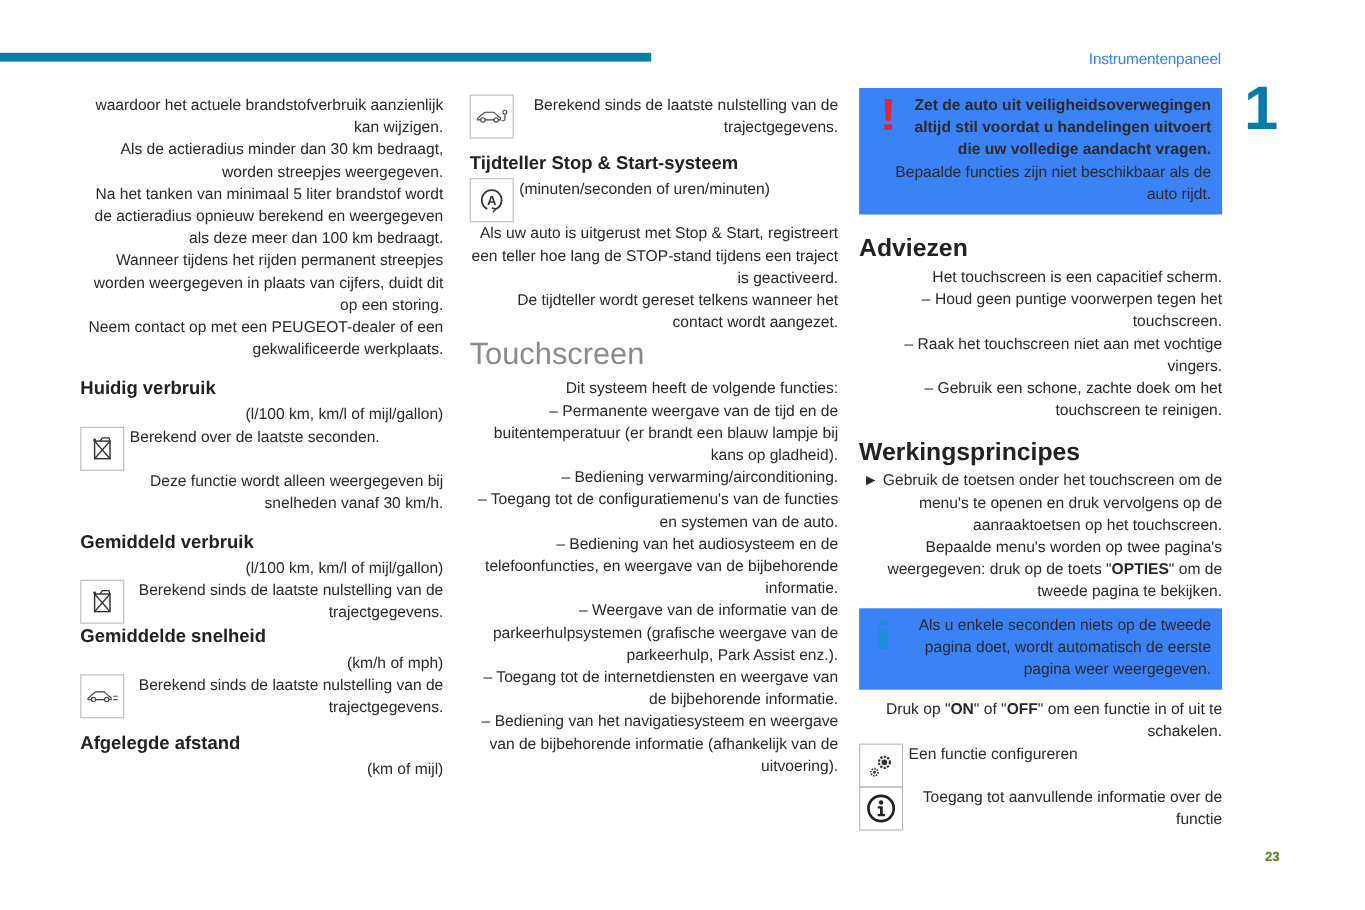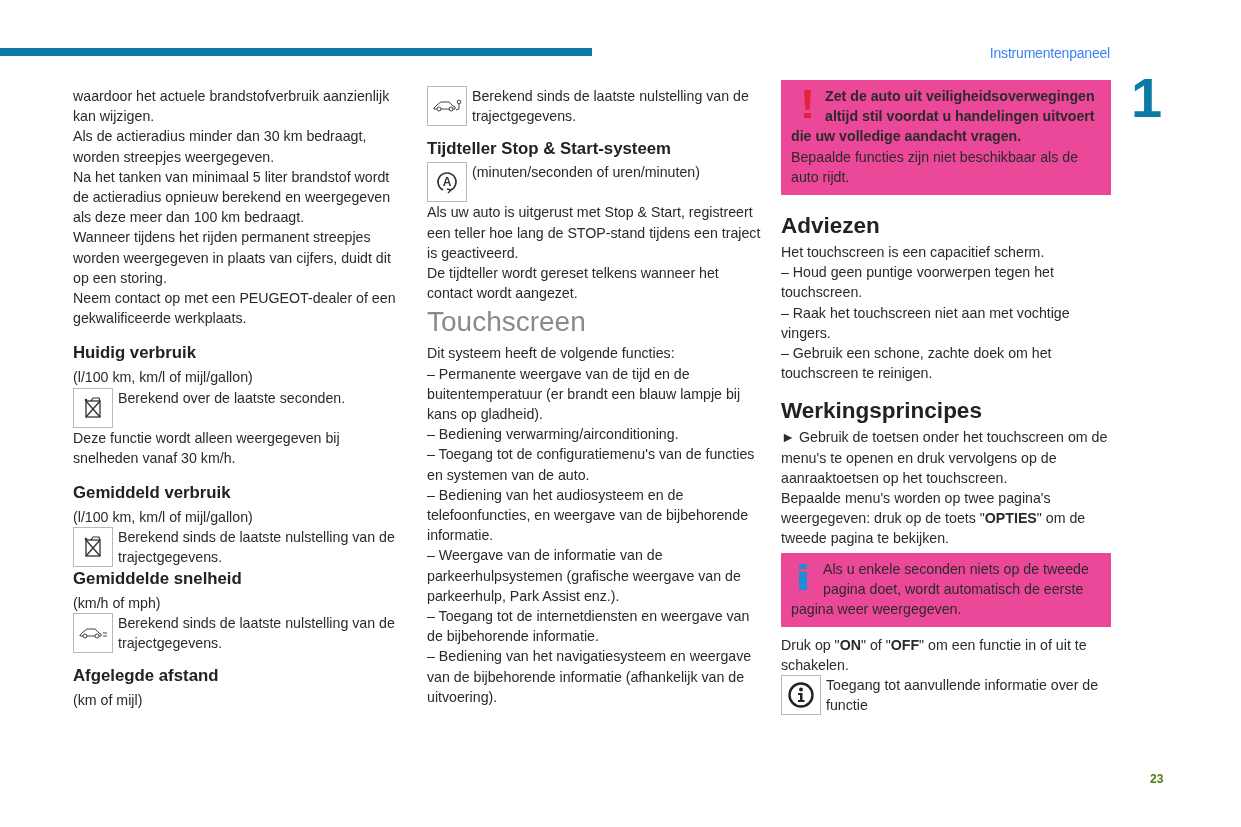--- a/index.html
+++ b/index.html
@@ -11,33 +11,33 @@
   .topbar { position: absolute; left: 0; top: 48px; width: 592px; height: 8px; background: #0a7aa6; }
   .section-title { position: absolute; right: 131px; top: 43px; font-size: 14px; color: #3b82f6; letter-spacing: -0.2px; }
   .chapter-num { position: absolute; left: 1131px; top: 66px; font-size: 56px; font-weight: bold; color: #0a7aa6; line-height: 64px; }
   .page-num { position: absolute; left: 1150px; top: 769px; font-size: 12px; font-weight: bold; color: #4d7c0f; }
 
   .col { position: absolute; top: 86px; }
   .col1 { left: 73px; width: 330px; }
   .col2 { left: 427px; width: 335px; }
   .col3 { left: 781px; width: 330px; }
 
-  p { margin: 0; }
+  p { margin: 0; text-align: right; }
   h3 { margin: 0; font-size: 16.8px; font-weight: bold; line-height: 22px; color: #222; }
   .h-big { font-size: 22.5px; font-weight: bold; line-height: 28px; color: #222; margin: 0; }
   .h-gray { font-size: 28px; font-weight: normal; line-height: 34px; color: #8a8a8a; margin: 0; }
 
   .iconrow { display: flex; align-items: flex-start; }
   .iconbox {
     width: 40px; height: 40px; border: 1px solid #b8b8b8; box-sizing: border-box;
     flex: 0 0 auto; display: flex; align-items: center; justify-content: center; margin-right: 5px;
   }
   .iconbox svg { display: block; }
 
-  .notebox { background: #ec4899; padding: 6px 10px 8px 10px; }
+  .notebox { background: #3b82f6; padding: 6px 10px 8px 10px; }
   .warn-mark { float: left; width: 14px; height: 28px; margin: 4px 10px 0 10px; position: relative; }
   .warn-mark .bar { position: absolute; left: 3px; top: 0; width: 7px; height: 20px; background: #e0243a; clip-path: polygon(0 0,100% 0,80% 100%,20% 100%); }
   .warn-mark .dot { position: absolute; left: 3px; top: 23px; width: 7px; height: 5px; background: #e0243a; }
   .info-mark { float: left; width: 10px; height: 28px; margin: 5px 14px 0 8px; position: relative; }
   .info-mark .dot { position: absolute; left: 0; top: 0; width: 8px; height: 5px; background: #1a8fd4; }
   .info-mark .bar { position: absolute; left: 0; top: 8px; width: 8px; height: 18px; background: #1a8fd4; }
   b { font-weight: bold; }
 </style>
 </head>
 <body>
@@ -165,20 +165,31 @@
   <div class="notebox" style="margin-top:4px;">
     <div class="info-mark">
         <div class="dot"></div>
         <div class="bar"></div>
       </div>
     <p>Als u enkele seconden niets op de tweede pagina doet, wordt automatisch de eerste pagina weer weergegeven.</p>
   </div>
 
   <p style="margin-top:8px;"><span>Druk op "</span><b>ON</b><span>" of "</span><b>OFF</b><span>" om een functie in of uit te schakelen.</span></p>
 
+  <div class="iconrow">
+    <div class="iconbox">
+      <svg width="26" height="26" viewBox="0 0 26 26">
+          <circle cx="16" cy="10" r="5" fill="none" stroke="#333" stroke-width="2" stroke-dasharray="2 1.2"></circle>
+          <circle cx="16" cy="10" r="2.6" fill="#333"></circle>
+          <circle cx="7" cy="19" r="3.2" fill="none" stroke="#333" stroke-width="1.5" stroke-dasharray="1.4 1"></circle>
+          <circle cx="7" cy="19" r="1.3" fill="#333"></circle>
+        </svg>
+    </div>
+    <p>Een functie configureren</p>
+  </div>
   <div class="iconrow" style="margin-top:-1px;">
     <div class="iconbox">
       <svg width="28" height="28" viewBox="0 0 28 28">
           <circle cx="14" cy="14" r="11.5" fill="none" stroke="#222" stroke-width="2.4"></circle>
           <circle cx="14" cy="8.5" r="2" fill="#222"></circle>
           <path d="M11 12 L15.5 12 L15.5 19 L17.5 19 L17.5 21 L11 21 L11 19 L13 19 L13 14 L11 14 Z" fill="#222"></path>
         </svg>
     </div>
     <p>Toegang tot aanvullende informatie over de functie</p>
   </div>

